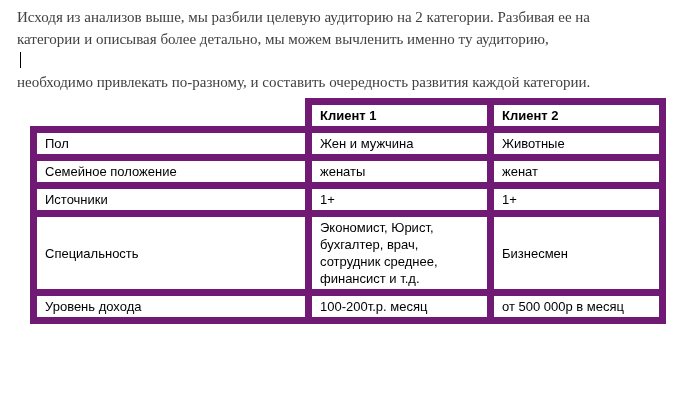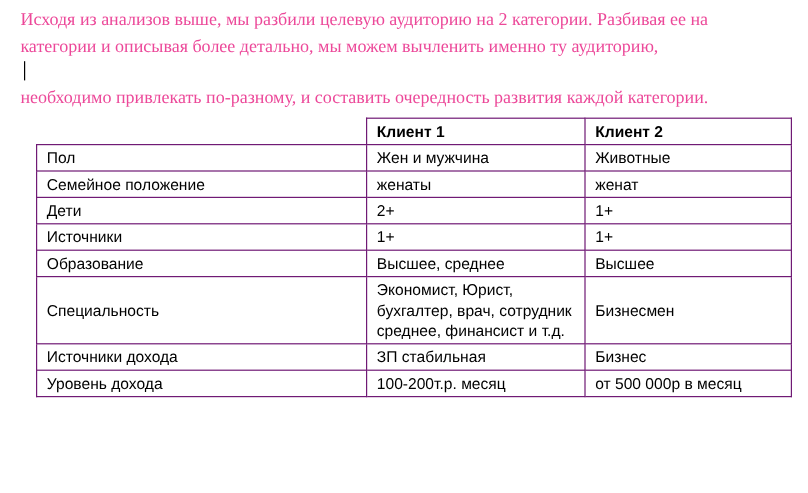--- a/index.html
+++ b/index.html
@@ -11,21 +11,21 @@
     overflow: hidden;
   }
   .page { position: relative; width: 673px; height: 411px; background: #ffffff; }
 
   .paragraph {
     position: absolute;
     left: 17px; top: 7px;
     width: 648px;
     font-size: 15px;
     line-height: 21.7px;
-    color: #ec4899;
+    color: #404040;
   }
   .paragraph .line { white-space: nowrap; }
   .text-cursor {
     display: inline-block;
     width: 1px; height: 16px;
     background: #000000;
     margin-left: 3px;
     vertical-align: -3px;
   }
 
@@ -37,21 +37,21 @@
     table-layout: fixed;
     font-family: "Liberation Sans", sans-serif;
     font-size: 13px;
     line-height: 17px;
     color: #000000;
   }
   table.audience col.c1 { width: 275px; }
   table.audience col.c2 { width: 182px; }
   table.audience col.c3 { width: 172px; }
   table.audience td, table.audience th {
-    border: 1px solid #701a75;
+    border: 7px solid #701a75;
     padding: 2px 8px;
     text-align: left;
     vertical-align: middle;
     overflow: hidden;
   }
   table.audience th { font-weight: bold; }
   table.audience td.no-border { border: none; }
 </style>
 </head>
 <body>
@@ -81,43 +81,28 @@
         <td>Пол</td>
         <td>Жен и мужчина</td>
         <td>Животные</td>
       </tr>
       <tr>
         <td>Семейное положение</td>
         <td>женаты</td>
         <td>женат</td>
       </tr>
       <tr>
-        <td>Дети</td>
-        <td>2+</td>
-        <td>1+</td>
-      </tr>
-      <tr>
         <td>Источники</td>
         <td>1+</td>
         <td>1+</td>
       </tr>
       <tr>
-        <td>Образование</td>
-        <td>Высшее, среднее</td>
-        <td>Высшее</td>
-      </tr>
-      <tr>
         <td>Специальность</td>
         <td>Экономист, Юрист, бухгалтер, врач, сотрудник среднее, финансист и т.д.</td>
         <td>Бизнесмен</td>
-      </tr>
-      <tr>
-        <td>Источники дохода</td>
-        <td>ЗП стабильная</td>
-        <td>Бизнес</td>
       </tr>
       <tr>
         <td>Уровень дохода</td>
         <td>100-200т.р. месяц</td>
         <td>от 500 000р в месяц</td>
       </tr>
     </tbody>
   </table>
 
 </div>

